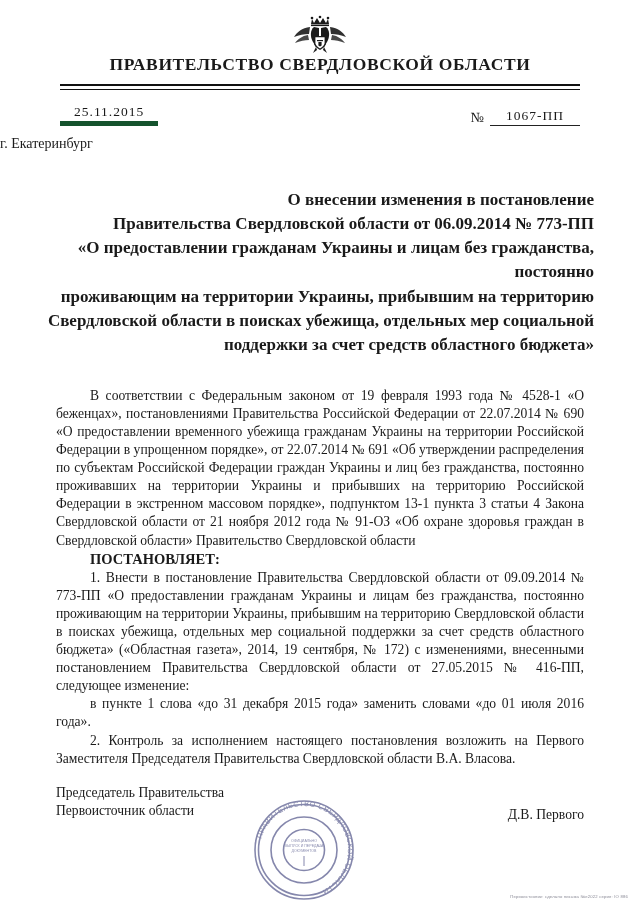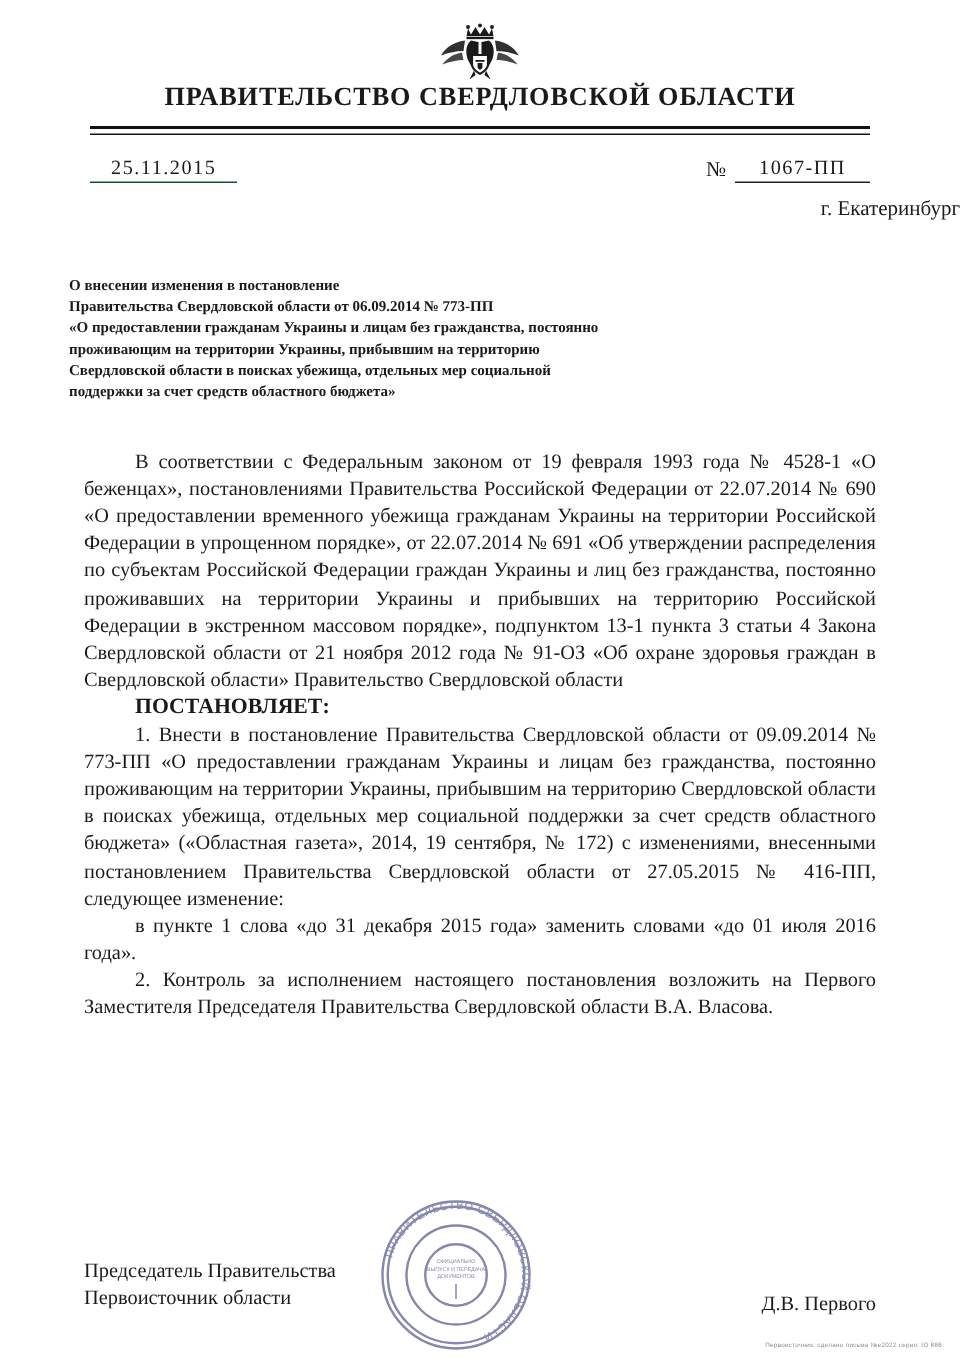--- a/index.html
+++ b/index.html
@@ -65,44 +65,44 @@
     justify-content: space-between;
     align-items: flex-end;
     font-size: 13.5px;
   }
   .meta-left, .meta-right {
     display: flex;
     align-items: flex-end;
     gap: 6px;
   }
   .date-val {
-    border-bottom: 1px solid #14532d;
+    border-bottom: 5px solid #14532d;
     padding: 0 14px 1px 14px;
     letter-spacing: 1px;
   }
   .num-sign {
     font-size: 14px;
   }
   .num-val {
     border-bottom: 1px solid #222;
     padding: 0 16px 1px 16px;
     letter-spacing: 1px;
   }
   .city {
-    text-align: right;
+    text-align: left;
     font-size: 14px;
     margin-top: 10px;
   }
 
   
   .title-block {
     margin: 36px 46px 0 46px;
-    text-align: left;
-    font-weight: bold;
-    font-size: 10px;
+    text-align: right;
+    font-weight: bold;
+    font-size: 17px;
     line-height: 1.42;
   }
   .title-block .t-line {
     display: block;
   }
 
   
   .body {
     margin: 30px 56px 0 56px;
     font-size: 13.6px;
@@ -117,21 +117,21 @@
     font-weight: bold;
     text-indent: 0;
     font-size: 14.5px;
   }
 
   
   .sign-row {
     position: absolute;
     left: 56px;
     right: 56px;
-    top: 838px;
+    top: 784px;
     display: flex;
     justify-content: space-between;
     align-items: flex-start;
     font-size: 13.6px;
     line-height: 1.33;
   }
   .sign-left span { display: block; }
   .sign-right {
     padding-top: 22px;
   }

